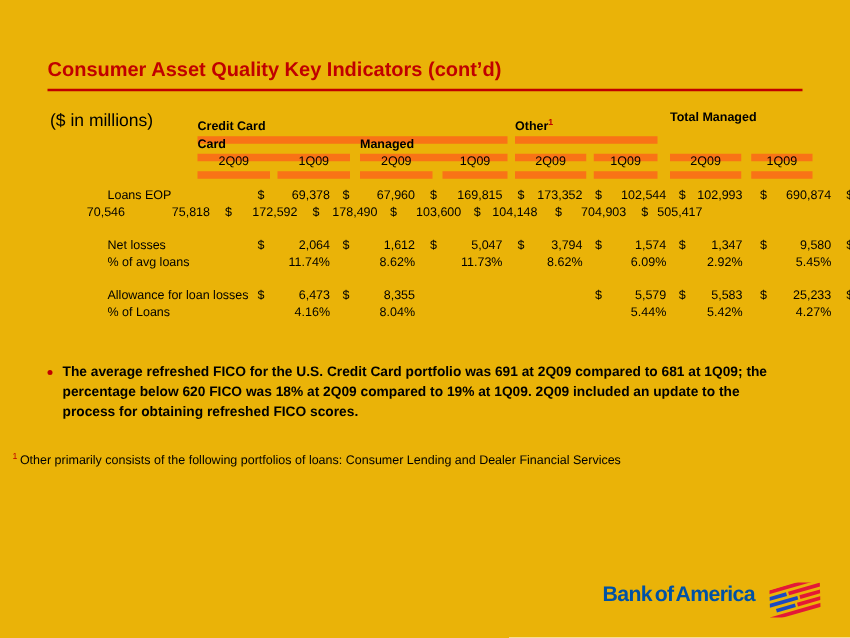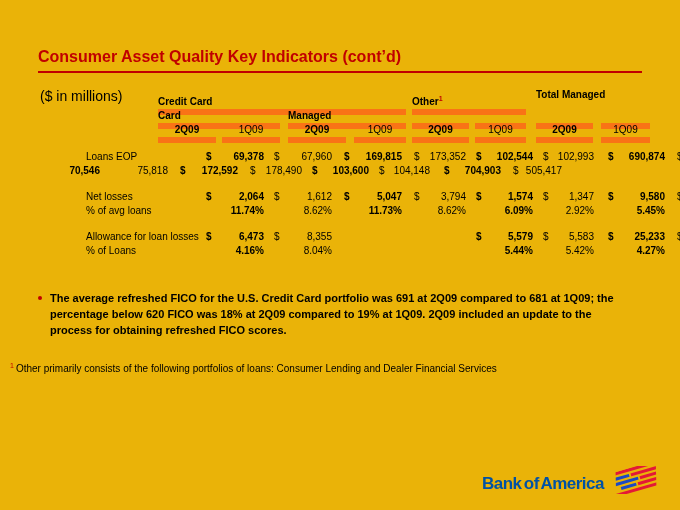--- a/index.html
+++ b/index.html
@@ -29,40 +29,40 @@
   .w-credit{width:248px}.w-held{width:122px}.w-managed{width:118px}.w-other{width:114px}.w-tmc{width:114px}
   .bb{border-bottom:6px solid #f97316;}
   .hgroup{font-weight:bold;padding-bottom:1px;}
   .rowA{height:12px;}
   .rowB{height:13px;}
   .rowC{height:14px;}
   .rowD{height:14px;}
   .qcell{text-align:center;padding-bottom:1px;}
   .units{font-size:14px;font-weight:normal;text-align:left;}
   sup.red{color:var(--red);font-size:7px;}
-  .b{font-weight:bold;}
+  .b{font-weight:normal;}
   .tbody-gap{height:7px;}
   .brow{height:14px;line-height:14px;}
   .vspace{height:12px;}
   .rowlab{white-space:nowrap;padding-left:46px;}
   .dcell{display:flex;padding:0 2px;}
   .dcell .dollar{flex:0 0 auto;}
   .dcell .val{margin-left:auto;}
 
   
   .bullet-block{position:absolute;left:38px;top:290px;width:596px;display:flex;}
   .dot{flex:0 0 auto;width:4px;height:4px;border-radius:50%;background:var(--red);margin:6px 8px 0 0;}
   .bullet-text{margin:0;font-size:11px;line-height:16px;font-weight:bold;}
 
   
   .footnote{position:absolute;left:10px;top:362px;font-size:10px;}
   .footnote sup{margin-right:2px;}
 
   
-  .logo{position:absolute;right:18px;top:466px;display:flex;align-items:flex-end;}
+  .logo{position:absolute;right:18px;top:466px;display:flex;align-items:flex-start;}
   .logo-text{
     font-size:17px;font-weight:bold;color:var(--logo-blue);
     letter-spacing:-0.5px;word-spacing:-2px;margin-right:6px;
   }
   .flag{display:block;}
 </style>
 </head>
 <body>
 
 <div class="slide">

